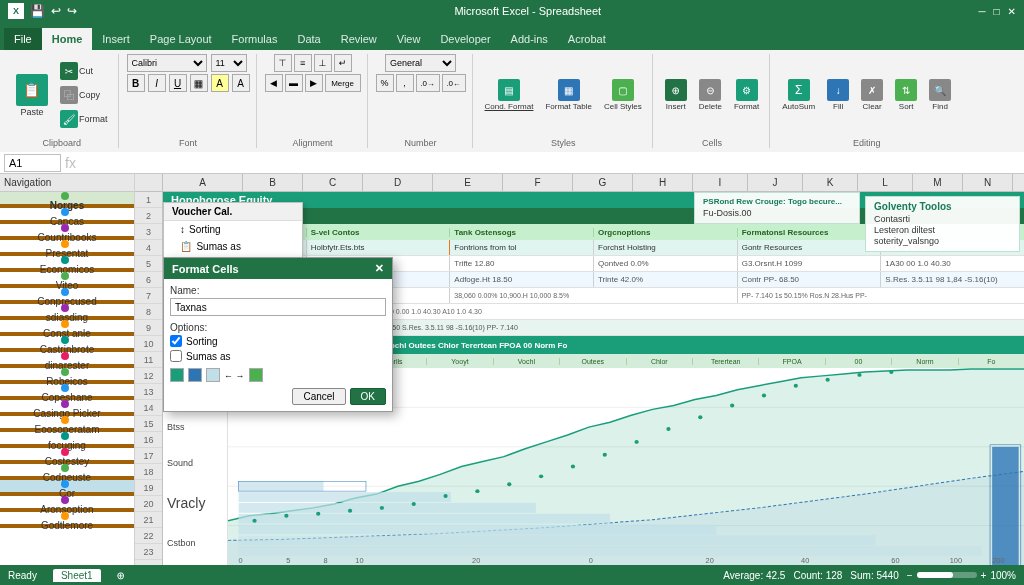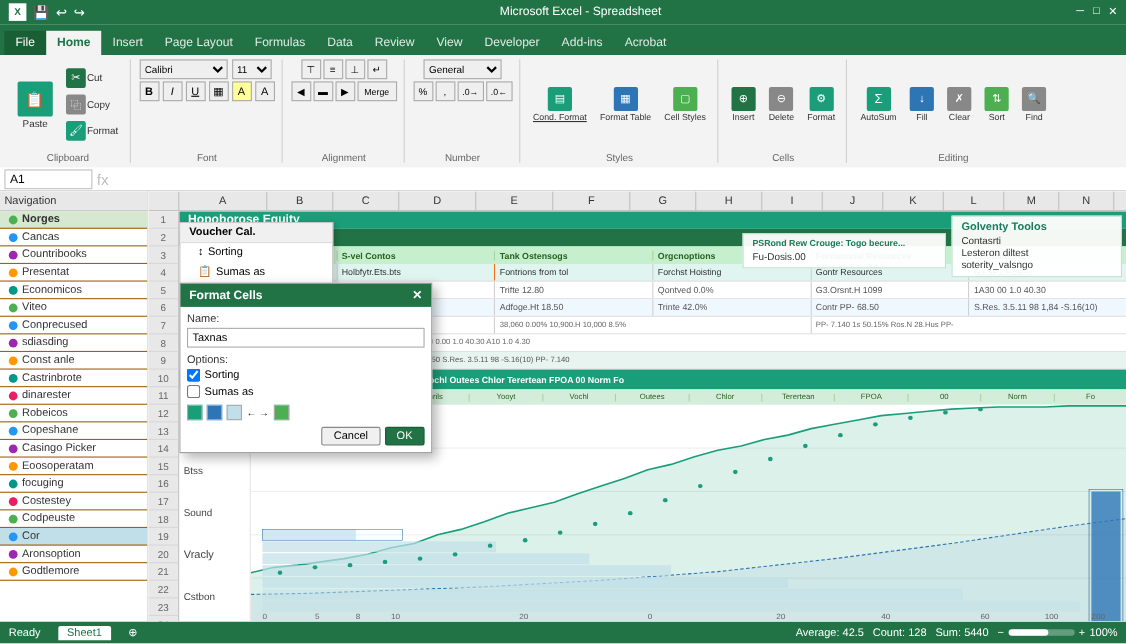--- a/index.html
+++ b/index.html
@@ -116,21 +116,21 @@
     .formula-bar {
       height: 22px;
       background: white;
       border-bottom: 1px solid #c8c8c8;
       display: flex;
       align-items: center;
       padding: 0 4px;
       gap: 4px;
     }
     .name-box {
-      width: 80px;
+      width: 57px;
       border: 1px solid #c0c0c0;
       height: 18px;
       padding: 0 4px;
       font-size: 11px;
       display: flex; align-items: center;
     }
     .formula-divider { color: #c0c0c0; font-size: 14px; }
     .formula-input {
       flex: 1;
       border: none;
@@ -162,21 +162,22 @@
       color: #333;
     }
     .sidebar-item {
       height: 16px;
       padding: 0 8px;
       display: flex;
       align-items: center;
       font-size: 10px;
       color: #333;
       cursor: pointer;
-      border-bottom: 1px solid #a16207;
+      border-bottom: 4px solid #a16207;
+      flex-direction: column;
     }
     .sidebar-item.header-item { background: #d6e8d0; font-weight: 600; }
     .sidebar-dot {
       width: 8px; height: 8px; border-radius: 50%;
       margin-right: 4px; flex-shrink: 0;
     }
 
     
     .main-content {
       flex: 1;
@@ -727,21 +728,21 @@
               <div style="flex:1;font-size:7px;color:#276221;text-align:center;">Fo</div>
             </div>
           </div>
 
           <div style="position:absolute;top:176px;left:0;right:0;bottom:0;display:flex;">
 
             <div style="width:65px;background:white;border-right:1px solid #e0e0e0;display:flex;flex-direction:column;justify-content:space-around;padding:4px 4px;">
               <div style="font-size:9px;color:#444;">Aucillic</div>
               <div style="font-size:9px;color:#444;">Btss</div>
               <div style="font-size:9px;color:#444;">Sound</div>
-              <div style="font-size:10px;color:#444;">Vracly</div>
+              <div style="font-size:14px;color:#444;">Vracly</div>
               <div style="font-size:9px;color:#444;">Cstbon</div>
             </div>
 
             <div style="flex:1;background:white;position:relative;">
               <svg width="100%" height="100%" viewBox="0 0 750 200" preserveAspectRatio="none">
 
                 <line x1="0" y1="40" x2="750" y2="40" stroke="#e0e0e0" stroke-width="0.5"></line>
                 <line x1="0" y1="80" x2="750" y2="80" stroke="#e0e0e0" stroke-width="0.5"></line>
                 <line x1="0" y1="120" x2="750" y2="120" stroke="#e0e0e0" stroke-width="0.5"></line>
                 <line x1="0" y1="160" x2="750" y2="160" stroke="#e0e0e0" stroke-width="0.5"></line>
@@ -865,21 +866,21 @@
             </div>
           </div>
 
           <div class="info-panel" style="right:4px;top:4px;width:155px;">
             <div class="info-panel-title">Golventy Toolos</div>
             <div class="info-panel-row">Contasrti</div>
             <div class="info-panel-row">Lesteron diltest</div>
             <div class="info-panel-row">soterity_valsngo</div>
           </div>
 
-          <div class="info-panel" style="right:164px;top:20px;width:185px;">
+          <div class="info-panel" style="right:164px;top:0;width:166px;">
             <div class="info-panel-title" style="font-size:8px;">PSRond Rew Crouge: Togo becure...</div>
             <div class="info-panel-row">Fu-Dosis.00</div>
           </div>
 
         </div>
       </div>
     </div>
   </div>
 </div>
 

